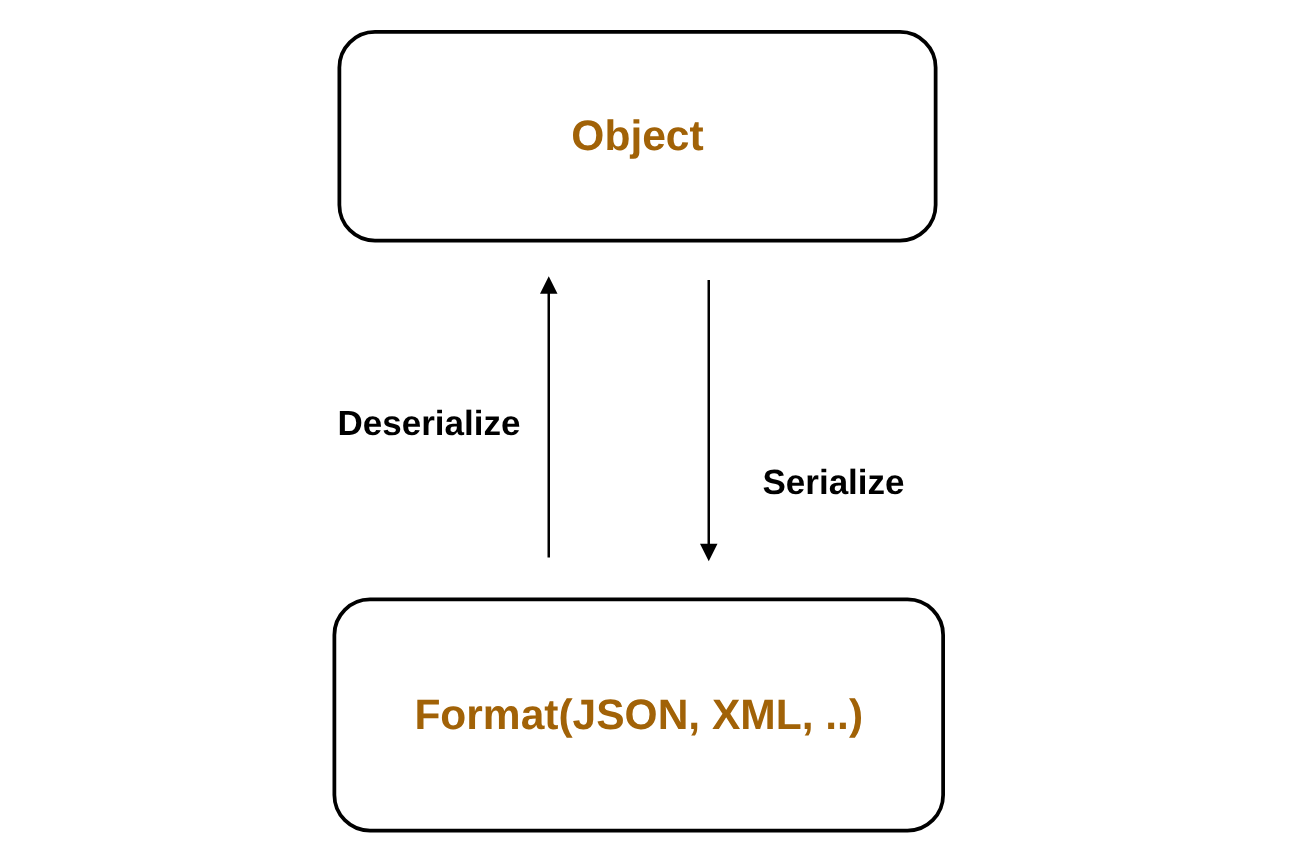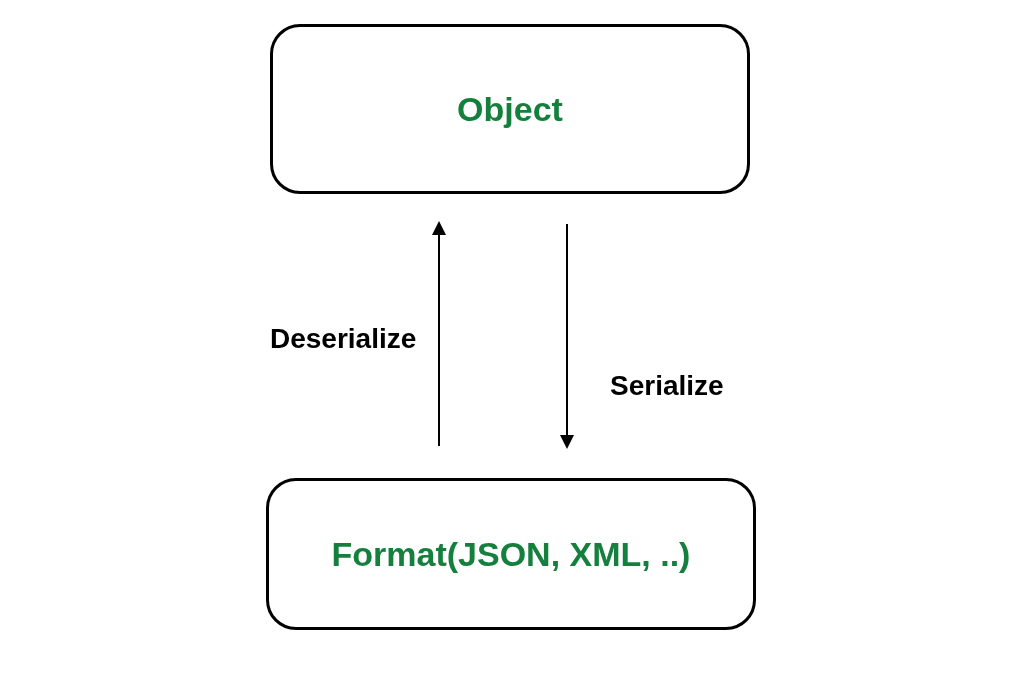--- a/index.html
+++ b/index.html
@@ -15,34 +15,34 @@
       font-family: Arial, sans-serif;
     }
     .box {
       position: absolute;
       border: 3px solid black;
       border-radius: 30px;
       display: flex;
       align-items: center;
       justify-content: center;
       font-weight: bold;
-      color: #15803d;
+      color: #a16207;
     }
     .box-top {
       left: 270px;
       top: 24px;
       width: 480px;
       height: 170px;
       font-size: 34px;
     }
     .box-bottom {
       left: 266px;
       top: 478px;
       width: 490px;
-      height: 152px;
+      height: 188px;
       font-size: 34px;
     }
     .arrow {
       position: absolute;
       background: black;
     }
     .arrow-up {
       left: 438px;
       top: 228px;
       width: 2px;

